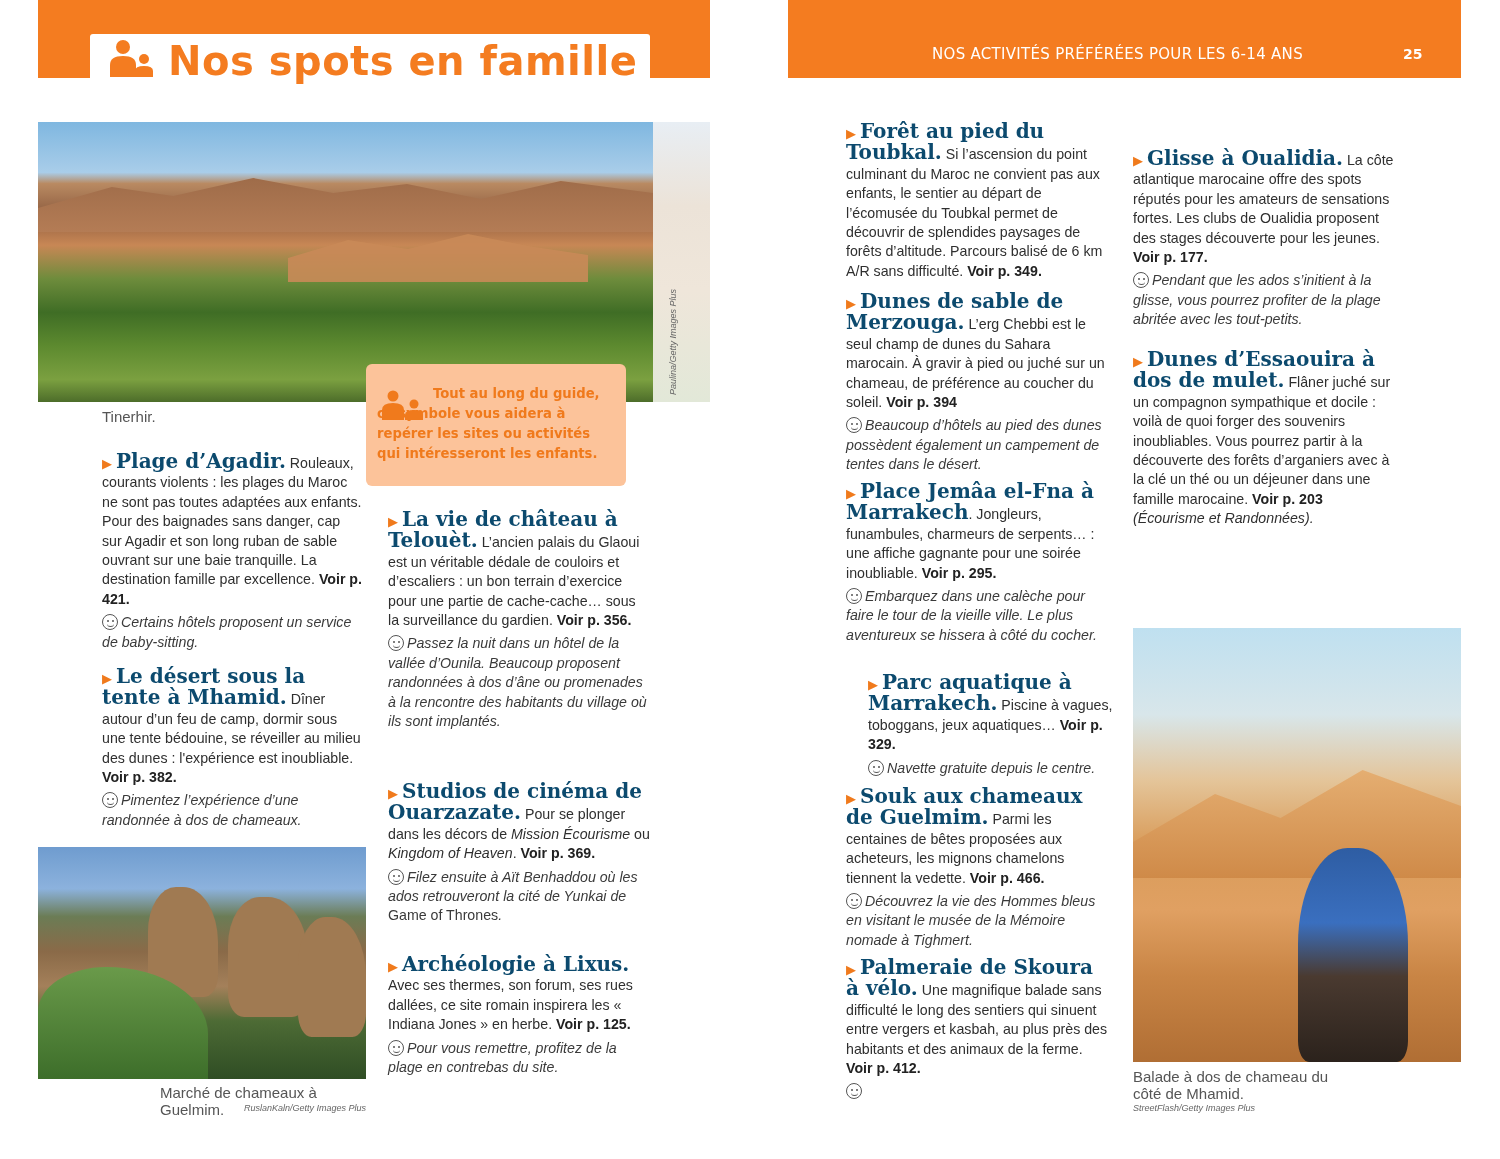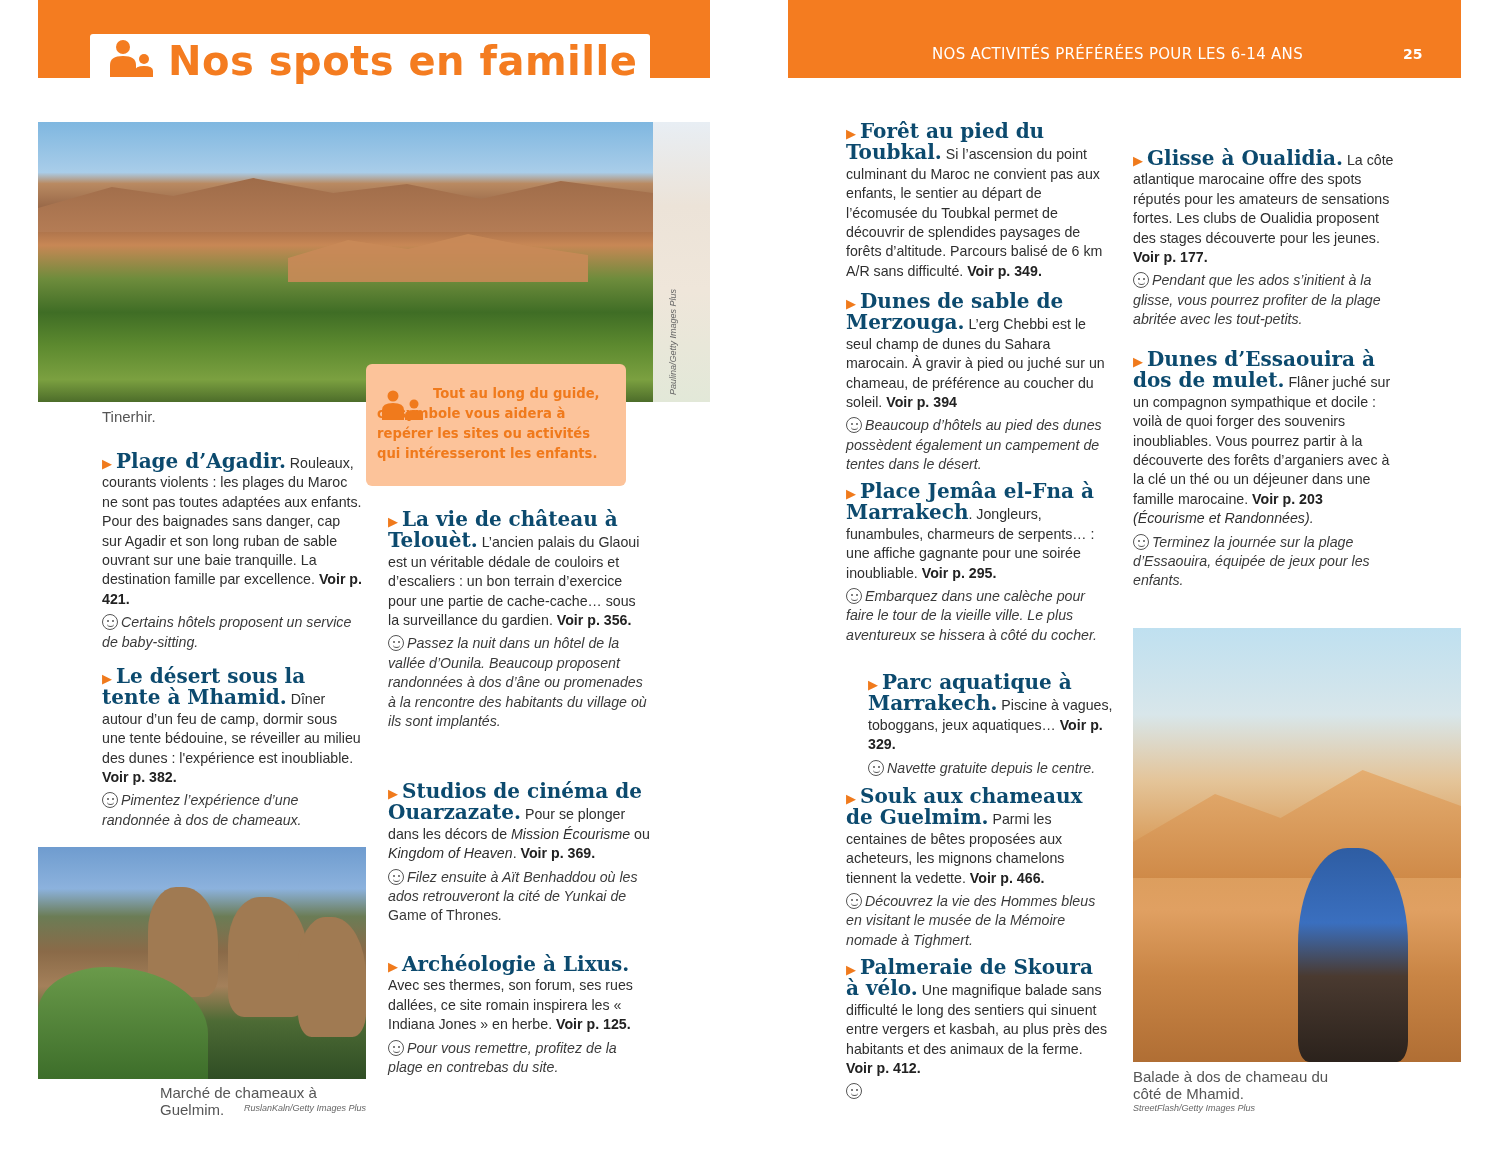--- a/index.html
+++ b/index.html
@@ -150,21 +150,20 @@
   <span class="tip"><span class="smiley"></span></span>
 </div>
 
 <div class="entry" style="left:1133px; top:122px; width:262px;margin-top:27px;">
   <span class="tri">▶</span><span class="head">Glisse à Oualidia.</span><span> La côte atlantique marocaine offre des spots réputés pour les amateurs de sensations fortes. Les clubs de Oualidia proposent des stages découverte pour les jeunes. </span><span class="voir">Voir p. 177.</span>
   <span class="tip"><span class="smiley"></span><span>Pendant que les ados s’initient à la glisse, vous pourrez profiter de la plage abritée avec les tout-petits.</span></span>
 </div>
 
 <div class="entry" style="left:1133px; top:350px; width:262px;">
   <span class="tri">▶</span><span class="head">Dunes d’Essaouira à dos de mulet.</span><span> Flâner juché sur un compagnon sympathique et docile : voilà de quoi forger des souvenirs inoubliables. Vous pourrez partir à la découverte des forêts d’arganiers avec à la clé un thé ou un déjeuner dans une famille marocaine. </span><span class="voir">Voir p. 203</span><span class="it"> (Écourisme et Randonnées).</span>
-  <span class="tip"><span class="smiley"></span><span>Terminez la journée sur la plage d’Essaouira, équipée de jeux pour les enfants.</span></span>
 </div>
 
 <div class="photo photo-desert">
   <div style="position:absolute; left:0; top:130px; width:100%; height:120px; background:linear-gradient(180deg,#e7b276,#cf8a48); clip-path:polygon(0 70%, 25% 30%, 45% 50%, 70% 10%, 100% 40%, 100% 100%, 0 100%);"></div>
   <div class="rider"></div>
 </div>
 <div class="caption" style="left:1133px; top:1068px; width:220px;">Balade à dos de chameau du côté de Mhamid.</div>
 <div class="credit" style="left:1133px; top:1103px;text-align:right;">StreetFlash/Getty Images Plus</div>
 
 </body></html>

